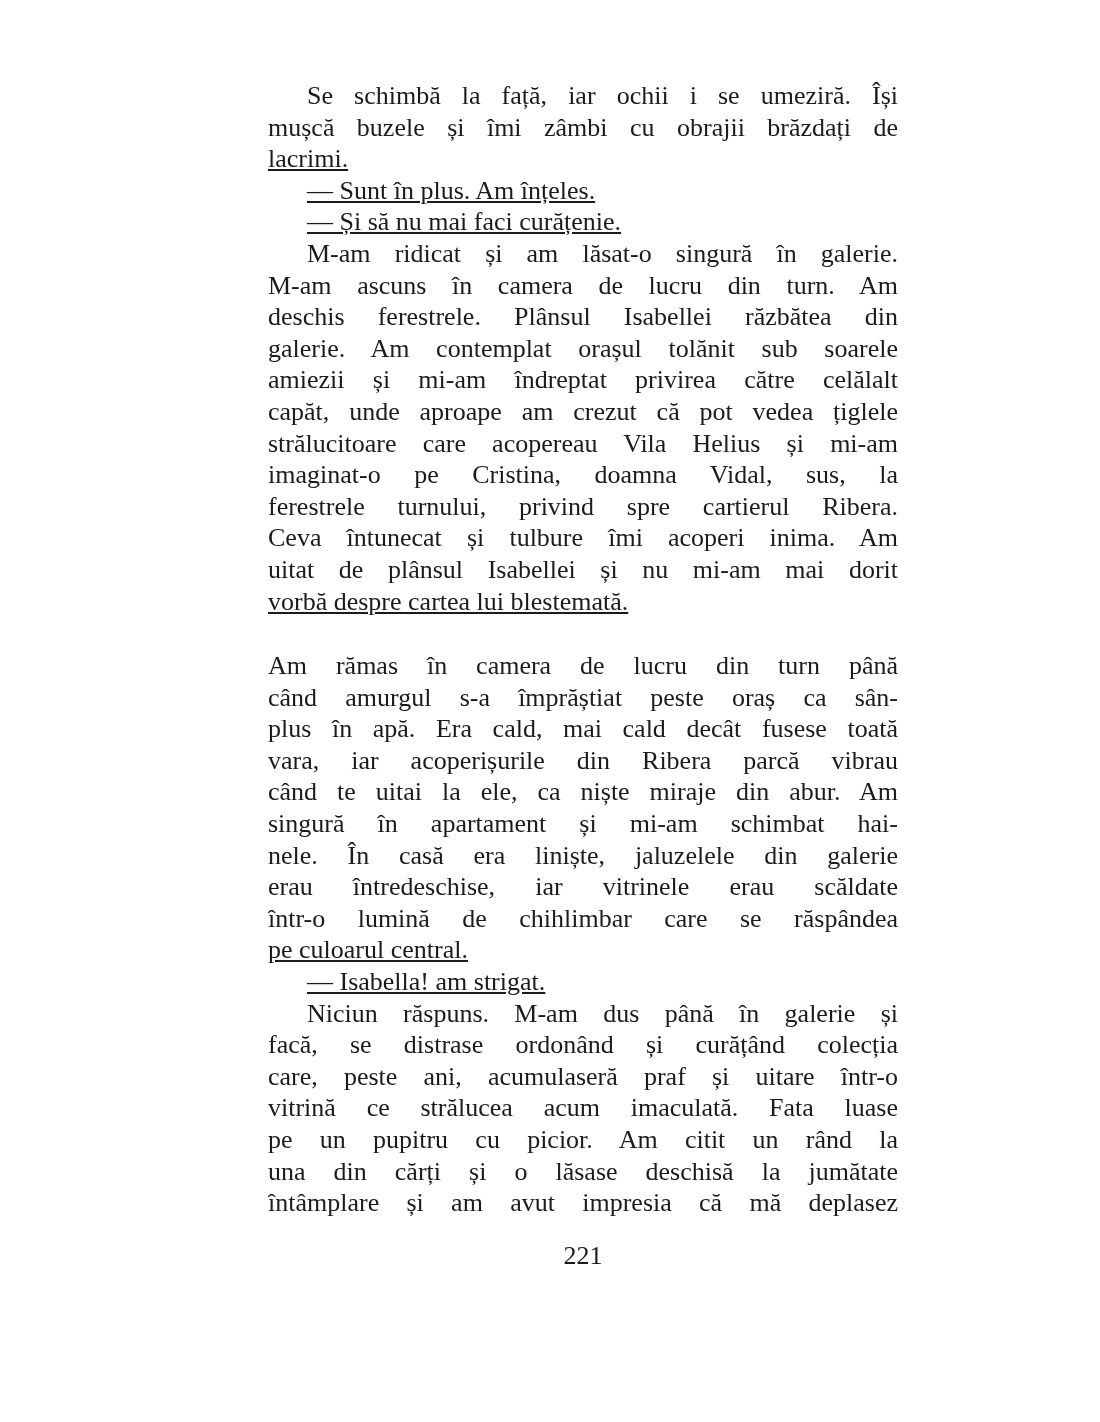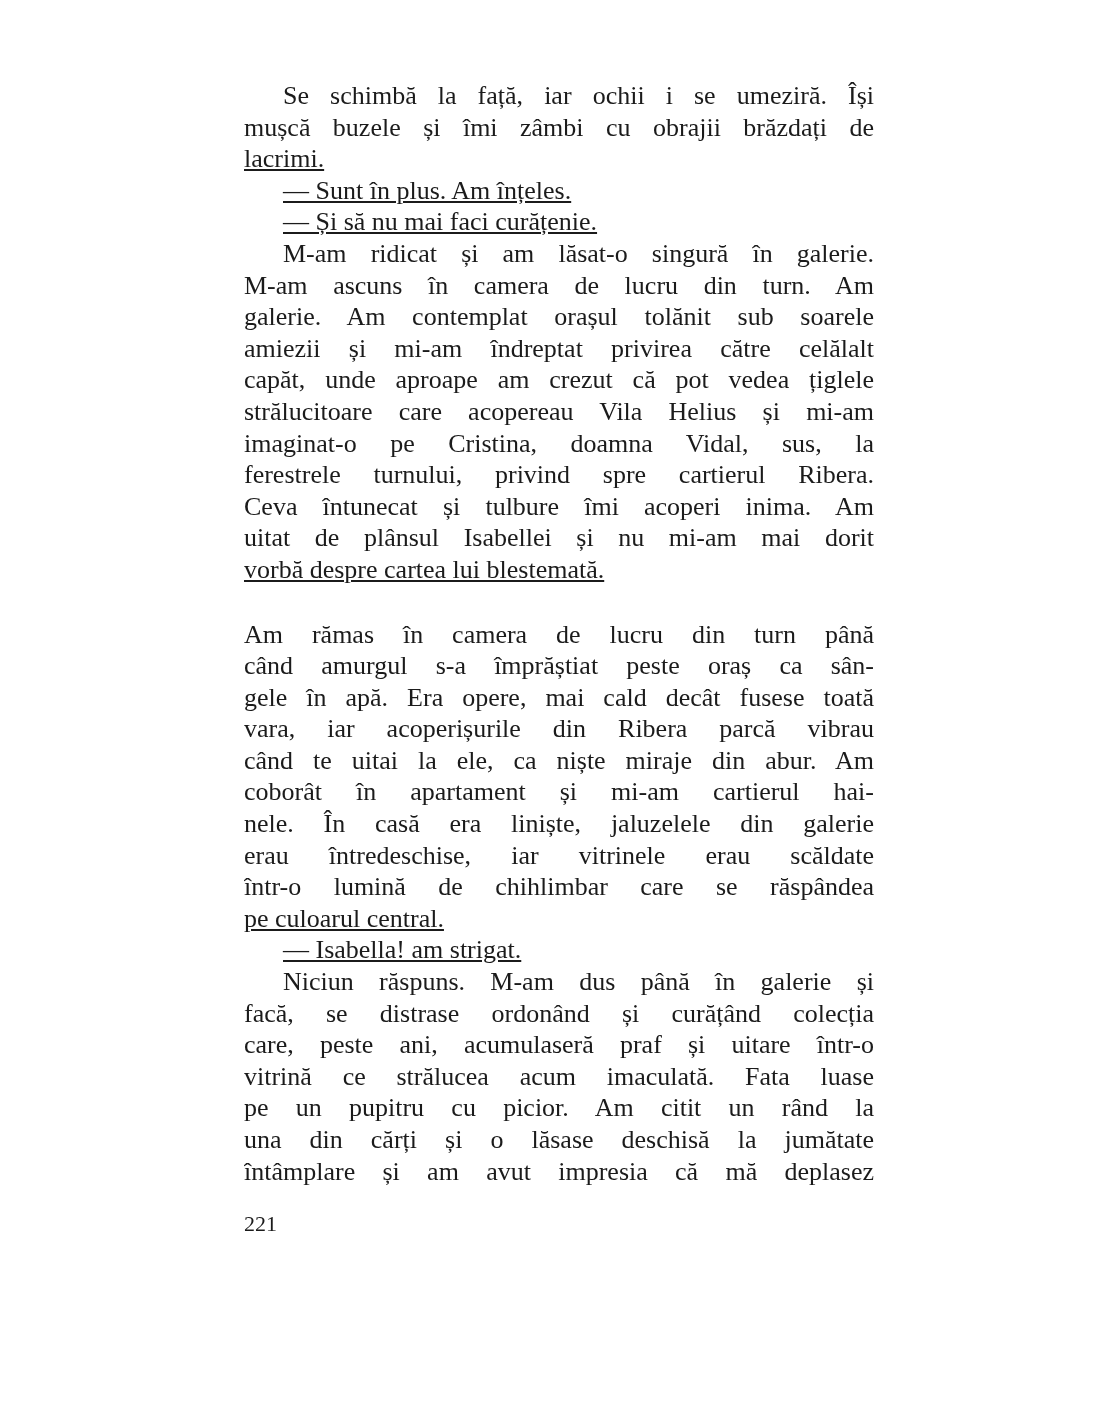--- a/index.html
+++ b/index.html
@@ -14,21 +14,21 @@
     font-family: "Liberation Serif", "DejaVu Serif", serif;
   }
   .book-page {
     position: relative;
     width: 1100px;
     height: 1422px;
     background: #ffffff;
   }
   .text-column {
     position: absolute;
-    left: 244px;
+    left: 268px;
     top: 80px;
     width: 630px;
     font-size: 26px;
     line-height: 31.6px;
     color: #1b1b1b;
     -webkit-font-smoothing: antialiased;
   }
   .paragraph {
     margin: 0;
     padding: 0;
@@ -45,22 +45,22 @@
   }
   .line.para-end {
     text-align-last: left;
     text-decoration: underline;
   }
   .section-break {
     height: 33px;
   }
   .page-number {
     margin-top: 21px;
-    text-align: left;
-    font-size: 22px;
+    text-align: center;
+    font-size: 26px;
     line-height: 31.6px;
     color: #1b1b1b;
     font-family: Liberation Serif, serif;
   }
 </style>
 </head>
 <body style="background: rgb(255, 255, 255);">
 
 <div class="book-page">
   <main class="text-column" id="text-column" style="color: rgb(27, 27, 27);">
@@ -71,38 +71,39 @@
       </div>
       <div class="paragraph">
         <div class="line indent para-end">— Sunt în plus. Am înțeles.</div>
       </div>
       <div class="paragraph">
         <div class="line indent para-end">— Și să nu mai faci curățenie.</div>
       </div>
       <div class="paragraph">
         <div class="line indent">M-am ridicat și am lăsat-o singură în galerie.</div>
         <div class="line">M-am ascuns în camera de lucru din turn. Am</div>
+        <div class="line">deschis ferestrele. Plânsul Isabellei răzbătea din</div>
         <div class="line">galerie. Am contemplat orașul tolănit sub soarele</div>
         <div class="line">amiezii și mi-am îndreptat privirea către celălalt</div>
         <div class="line">capăt, unde aproape am crezut că pot vedea țiglele</div>
         <div class="line">strălucitoare care acopereau Vila Helius și mi-am</div>
         <div class="line">imaginat-o pe Cristina, doamna Vidal, sus, la</div>
         <div class="line">ferestrele turnului, privind spre cartierul Ribera.</div>
         <div class="line">Ceva întunecat și tulbure îmi acoperi inima. Am</div>
         <div class="line">uitat de plânsul Isabellei și nu mi-am mai dorit</div>
         <div class="line para-end">vorbă despre cartea lui blestemată.</div>
       </div>
       <div class="section-break"></div>
       <div class="paragraph">
         <div class="line">Am rămas în camera de lucru din turn până</div>
         <div class="line">când amurgul s-a împrăștiat peste oraș ca sân-</div>
-        <div class="line">gele în apă. Era opere, mai cald decât fusese toată</div>
+        <div class="line">plus în apă. Era cald, mai cald decât fusese toată</div>
         <div class="line">vara, iar acoperișurile din Ribera parcă vibrau</div>
         <div class="line">când te uitai la ele, ca niște miraje din abur. Am</div>
-        <div class="line">coborât în apartament și mi-am cartierul hai-</div>
+        <div class="line">singură în apartament și mi-am schimbat hai-</div>
         <div class="line">nele. În casă era liniște, jaluzelele din galerie</div>
         <div class="line">erau întredeschise, iar vitrinele erau scăldate</div>
         <div class="line">într-o lumină de chihlimbar care se răspândea</div>
         <div class="line para-end">pe culoarul central.</div>
       </div>
       <div class="paragraph">
         <div class="line indent para-end">— Isabella! am strigat.</div>
       </div>
       <div class="paragraph">
         <div class="line indent">Niciun răspuns. M-am dus până în galerie și</div>

